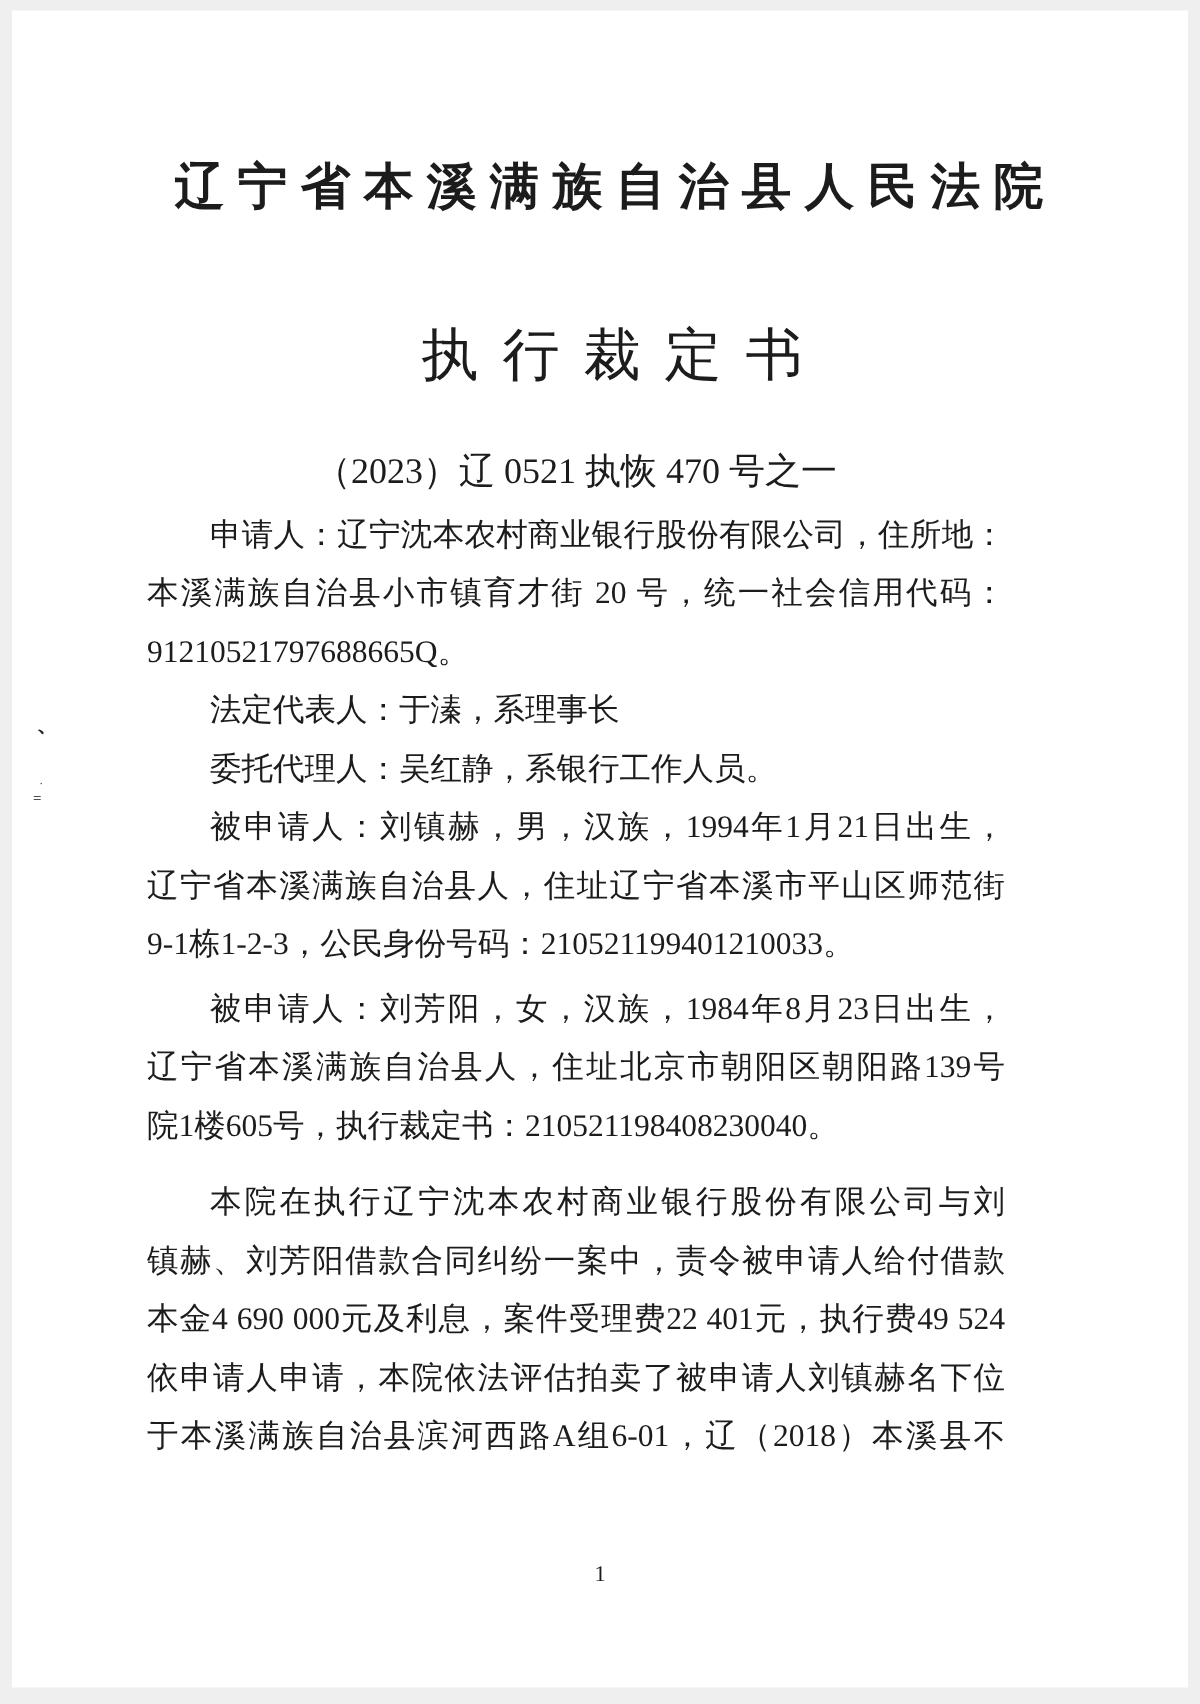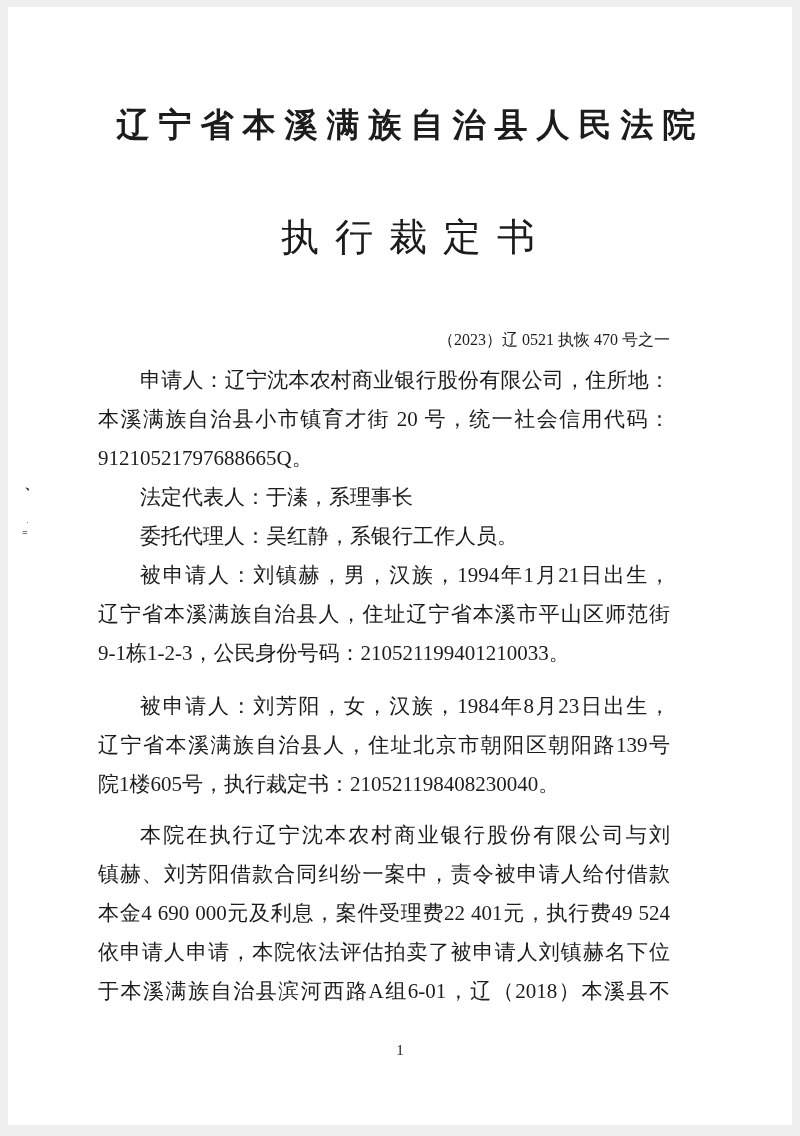--- a/index.html
+++ b/index.html
@@ -36,39 +36,39 @@
     font-weight: normal;
     letter-spacing: 16px;
     line-height: 53px;
     white-space: nowrap;
   }
   .content {
     padding-left: 90px;
     padding-right: 122px; 
   }
   .case-number {
-    margin-top: 60px;
-    text-align: right;
-    font-size: 16px;
+    margin-top: 36px;
+    text-align: center;
+    font-size: 24px;
     line-height: 31px;
   }
   .body-text { margin-top: 6px; }
   .line {
     font-size: 21px;
     line-height: 39px;
     text-align: left;
     white-space: nowrap;
   }
   .line.jl {              
     text-align: justify;
     text-align-last: justify;
     white-space: normal;
   }
   .line.indent { text-indent: 2em; }
-  .gap-sm { margin-top: 14px; }
+  .gap-sm { margin-top: 4px; }
   .gap-lg { margin-top: 12px; }
   .page-number {
     position: absolute;
     left: 0; right: 0;
     top: 1035px;
     text-align: center;
     font-size: 15px;
   }
   .artifact {
     position: absolute;

